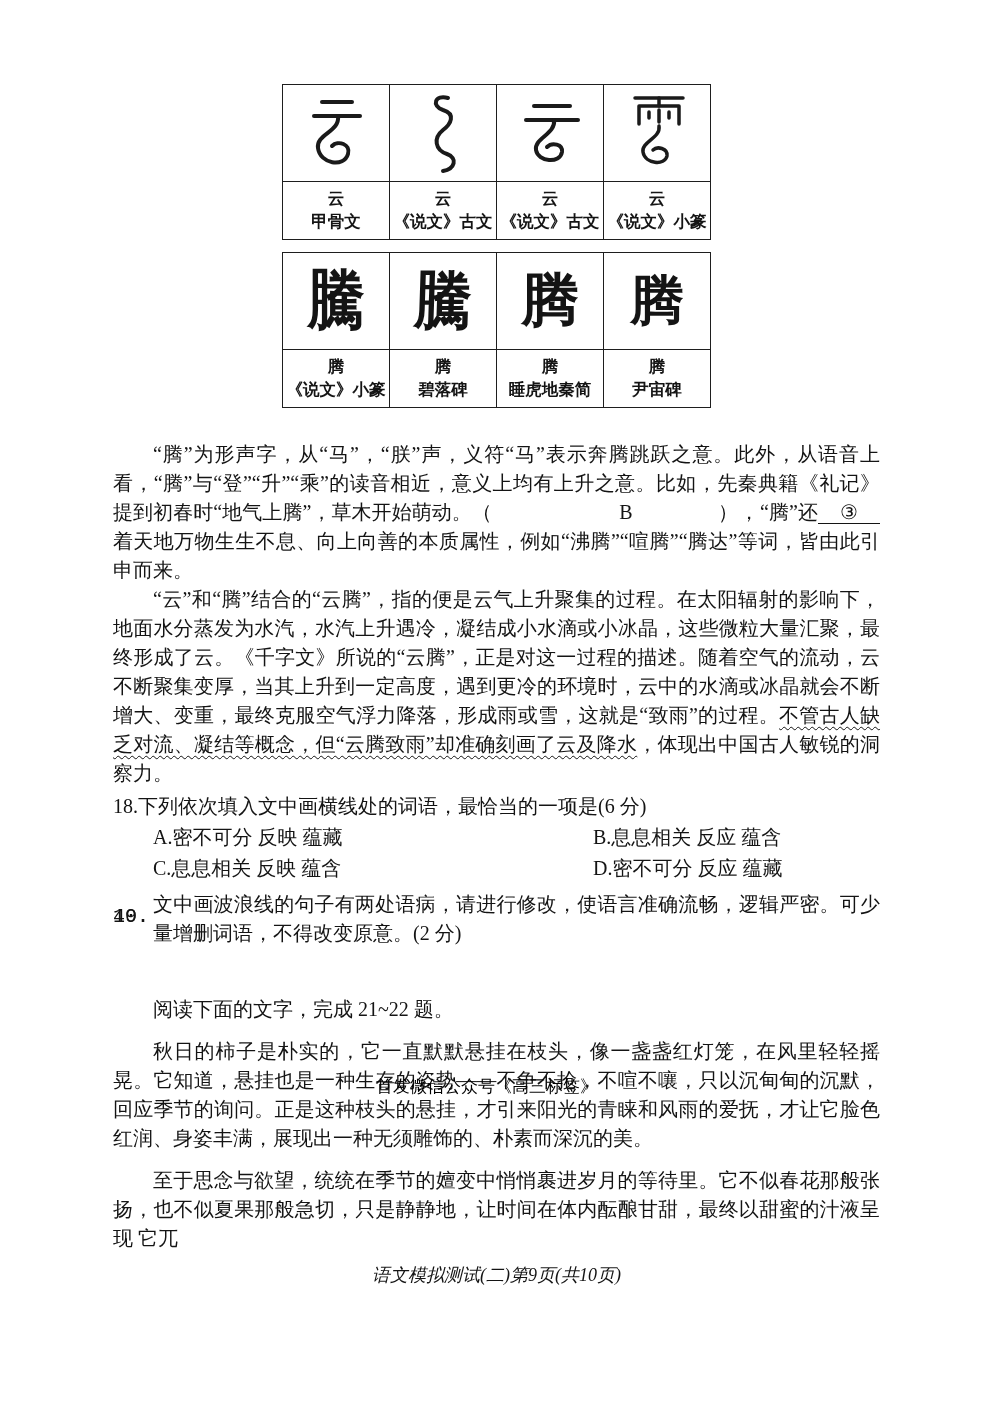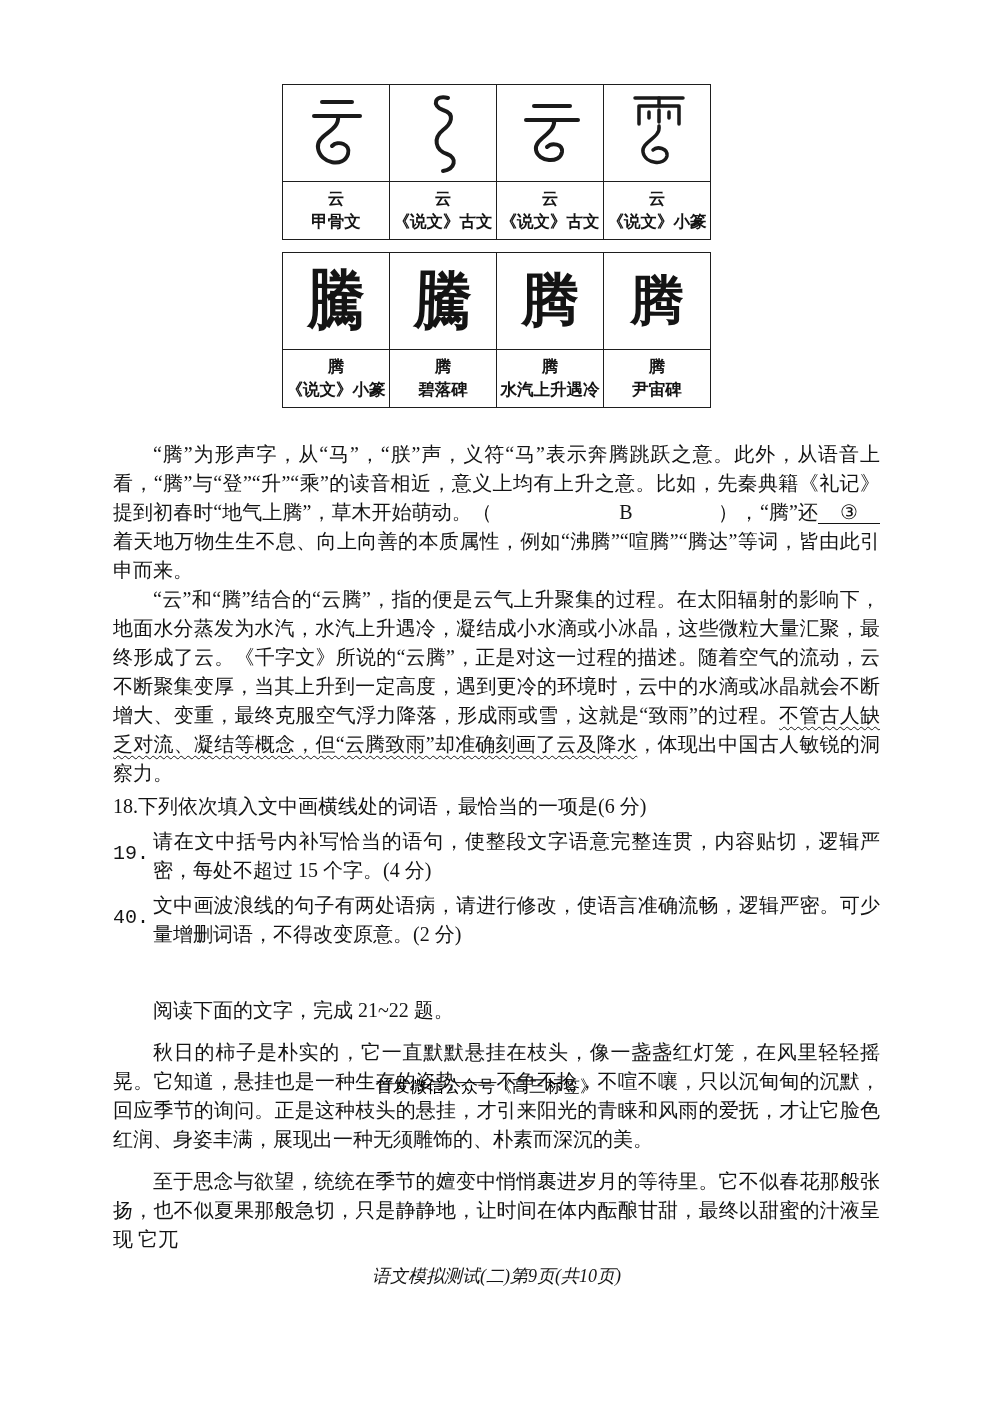--- a/index.html
+++ b/index.html
@@ -139,40 +139,49 @@
       <td class="label-cell">
         <div>腾</div>
         <div>《说文》小篆</div>
       </td>
       <td class="label-cell">
         <div>腾</div>
         <div>碧落碑</div>
       </td>
       <td class="label-cell">
         <div>腾</div>
-        <div>水汽上升遇冷</div>
+        <div>睡虎地秦简</div>
       </td>
       <td class="label-cell">
         <div>腾</div>
         <div>尹宙碑</div>
       </td>
     </tr>
   </tbody>
     </table>
 
   <div class="passage">
     <p class="para"><span>“腾”为形声字，从“马”，“朕”声，义符“马”表示奔腾跳跃之意。此外，从语音上看，“腾”与“登”“升”“乘”的读音相近，意义上均有上升之意。比如，先秦典籍《礼记》提到初春时“地气上腾”，草木开始萌动。</span><span class="bracket">（　　　　　　B　　　　），</span><span>“腾”还</span><span class="blank">③</span><span>着天地万物生生不息、向上向善的本质属性，例如“沸腾”“喧腾”“腾达”等词，皆由此引申而来。</span></p>
     <p class="para"><span>“云”和“腾”结合的“云腾”，指的便是云气上升聚集的过程。在太阳辐射的影响下，地面水分蒸发为水汽，水汽上升遇冷，凝结成小水滴或小冰晶，这些微粒大量汇聚，最终形成了云。《千字文》所说的“云腾”，正是对这一过程的描述。随着空气的流动，云不断聚集变厚，当其上升到一定高度，遇到更冷的环境时，云中的水滴或冰晶就会不断增大、变重，最终克服空气浮力降落，形成雨或雪，这就是“致雨”的过程。</span><span class="wavy">不管古人缺乏对流、凝结等概念，但“云腾致雨”却准确刻画了云及降水</span><span>，体现出中国古人敏锐的洞察力。</span></p>
   </div>
 
   <div class="q-stem">18.下列依次填入文中画横线处的词语，最恰当的一项是(6 分)</div>
+  <div class="options">
+    <div class="option-row">
+      <span>A.密不可分 反映 蕴藏</span>
+      <span>B.息息相关 反应 蕴含</span>
+    </div>
+    <div class="option-row">
+      <span>C.息息相关 反映 蕴含</span>
+      <span>D.密不可分 反应 蕴藏</span>
+    </div>
+  </div>
 
   <div class="q-hanging">
     <span class="q-num">19.</span>
-    <span>请在文中括号内补写恰当的语句，使整段文字语意完整连贯，内容贴切，逻辑严密，每处不超过 15 个字。(4 分)</span>
   </div>
 
   <div class="q-hanging">
     <span class="q-num">40.</span>
     <span>文中画波浪线的句子有两处语病，请进行修改，使语言准确流畅，逻辑严密。可少量增删词语，不得改变原意。(2 分)</span>
   </div>
 
   <div class="section2">
     <div class="sec-intro">阅读下面的文字，完成 21~22 题。</div>
     <p class="sec-para">秋日的柿子是朴实的，它一直默默悬挂在枝头，像一盏盏红灯笼，在风里轻轻摇晃。它知道，悬挂也是一种生存的姿势——不争不抢，不喧不嚷，只以沉甸甸的沉默，回应季节的询问。正是这种枝头的悬挂，才引来阳光的青睐和风雨的爱抚，才让它脸色红润、身姿丰满，展现出一种无须雕饰的、朴素而深沉的美。</p>

